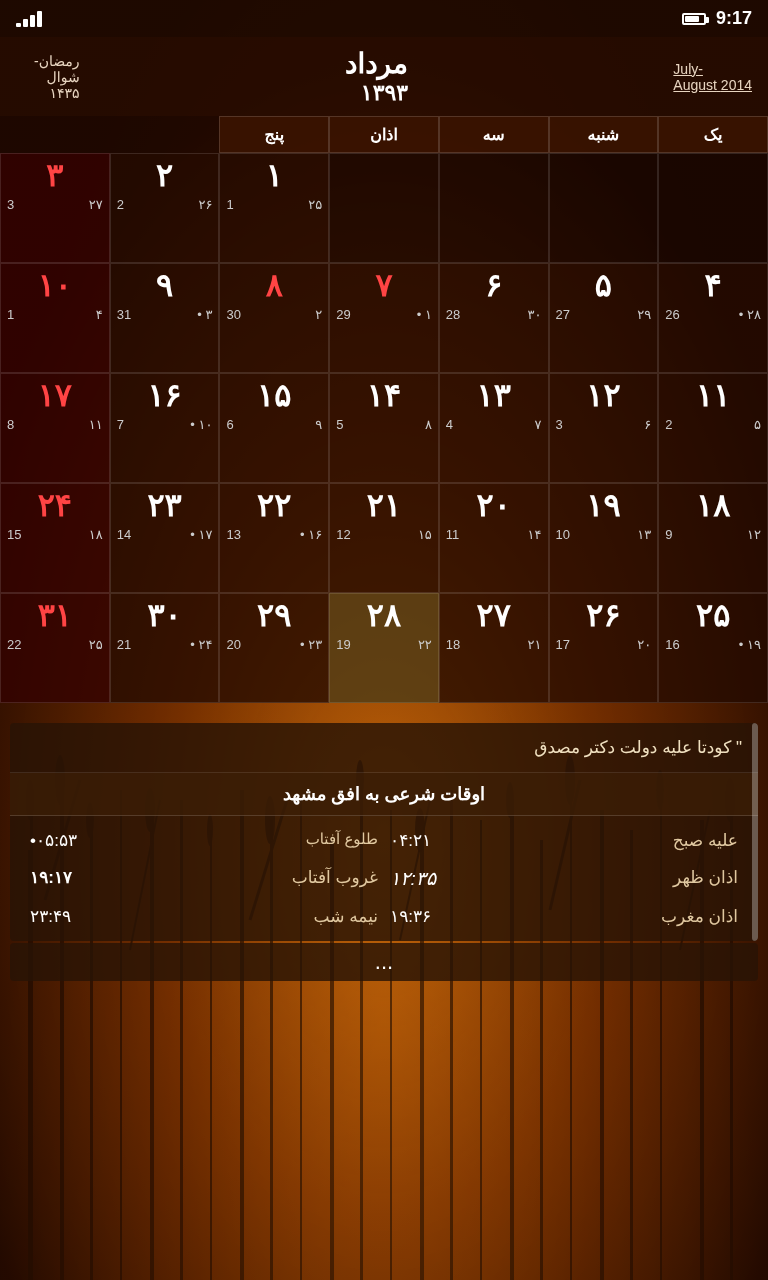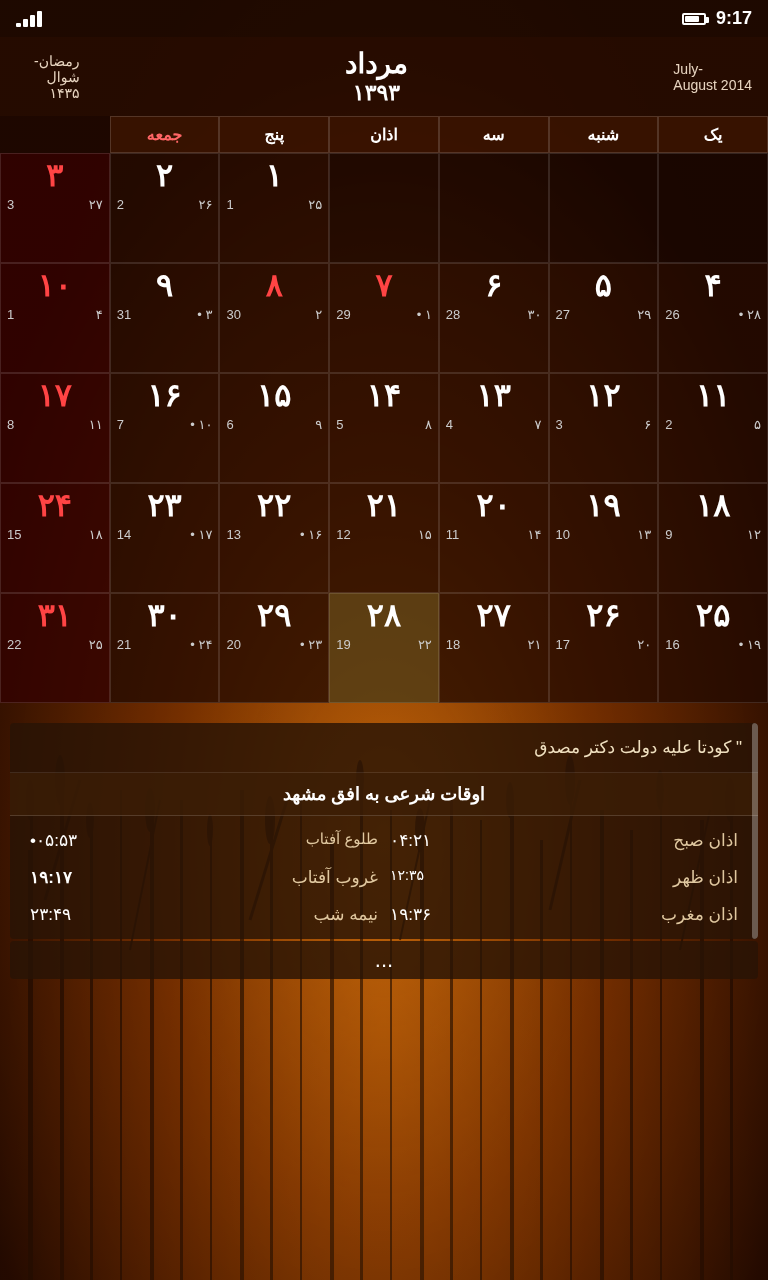--- a/index.html
+++ b/index.html
@@ -87,20 +87,21 @@
       padding: 10px 16px;
       background: rgba(40,12,0,0.75);
       color: white;
       direction: rtl;
     }
     .header-left {
       text-align: left;
       direction: ltr;
       font-size: 14px;
       color: #e8d5c0;
+      text-decoration: underline;
     }
     .header-center {
       text-align: center;
       font-size: 28px;
       font-weight: bold;
       color: white;
       direction: rtl;
     }
     .header-right {
       text-align: right;
@@ -309,38 +310,37 @@
   </div>
 </div>
 
 <div class="header">
   <div class="header-left">
     <div><span>July-</span></div>
     <div><span>August</span> <span>2014</span></div>
   </div>
   <div class="header-center">
     <div>مرداد</div>
-    <div style="font-size:22px;">۱۳۹۳</div>
+    <div style="font-size:22px;text-align:right;">۱۳۹۳</div>
   </div>
   <div class="header-right">
     <div>رمضان-</div>
     <div>شوال</div>
     <div>۱۴۳۵</div>
   </div>
 </div>
 
 <div class="calendar">
 
   <div class="day-headers">
     <div class="day-header">یک</div>
     <div class="day-header">شنبه</div>
     <div class="day-header">سه</div>
     <div class="day-header">اذان</div>
     <div class="day-header">پنج</div>
-    <div class="day-header" style="color:#ff6666;">جمعه</div>
   </div>
 
   <div class="cal-grid">
     <div class="cal-cell empty"></div>
     <div class="cal-cell empty"></div>
     <div class="cal-cell empty"></div>
     <div class="cal-cell empty"></div>
     <div class="cal-cell">
       <div class="persian-day">۱</div>
       <div class="sub-dates">
@@ -574,31 +574,31 @@
 </div>
 
 <div class="bottom-section">
   <div class="event-panel" style="position:relative;">
     <div class="event-item event-quote">" کودتا علیه دولت دکتر مصدق</div>
     <div class="prayer-header">اوقات شرعی به افق مشهد</div>
 
     <div style="padding: 8px 16px; direction:rtl; display:grid; grid-template-columns:1fr 1fr; gap:4px;">
 
       <div style="display:flex; justify-content:space-between; padding:6px 4px; color:white;">
-        <span style="color:#e0c8a0; font-size:17px;">اذان صبح</span>
+        <span style="color:#e0c8a0; font-size:17px;">علیه صبح</span>
         <span style="font-size:17px; direction:ltr;">۰۴:۲۱</span>
       </div>
       <div style="display:flex; justify-content:space-between; padding:6px 4px; color:white;">
         <span style="color:#e0c8a0; font-size:15px;">طلوع آفتاب</span>
         <span style="font-size:17px; direction:ltr;">•۰۵:۵۳</span>
       </div>
 
       <div style="display:flex; justify-content:space-between; padding:6px 4px; color:white;">
         <span style="color:#e0c8a0; font-size:17px;">اذان ظهر</span>
-        <span style="font-size:14px; direction:ltr;">۱۲:۳۵</span>
+        <span style="font-size:19px; direction:ltr;font-style:italic;">۱۲:۳۵</span>
       </div>
       <div style="display:flex; justify-content:space-between; padding:6px 4px; color:white;">
         <span style="color:#e0c8a0; font-size:17px;">غروب آفتاب</span>
         <span style="font-size:17px; direction:ltr;font-weight:bold;">۱۹:۱۷</span>
       </div>
 
       <div style="display:flex; justify-content:space-between; padding:6px 4px; color:white;">
         <span style="color:#e0c8a0; font-size:17px;">اذان مغرب</span>
         <span style="font-size:17px; direction:ltr;">۱۹:۳۶</span>
       </div>

